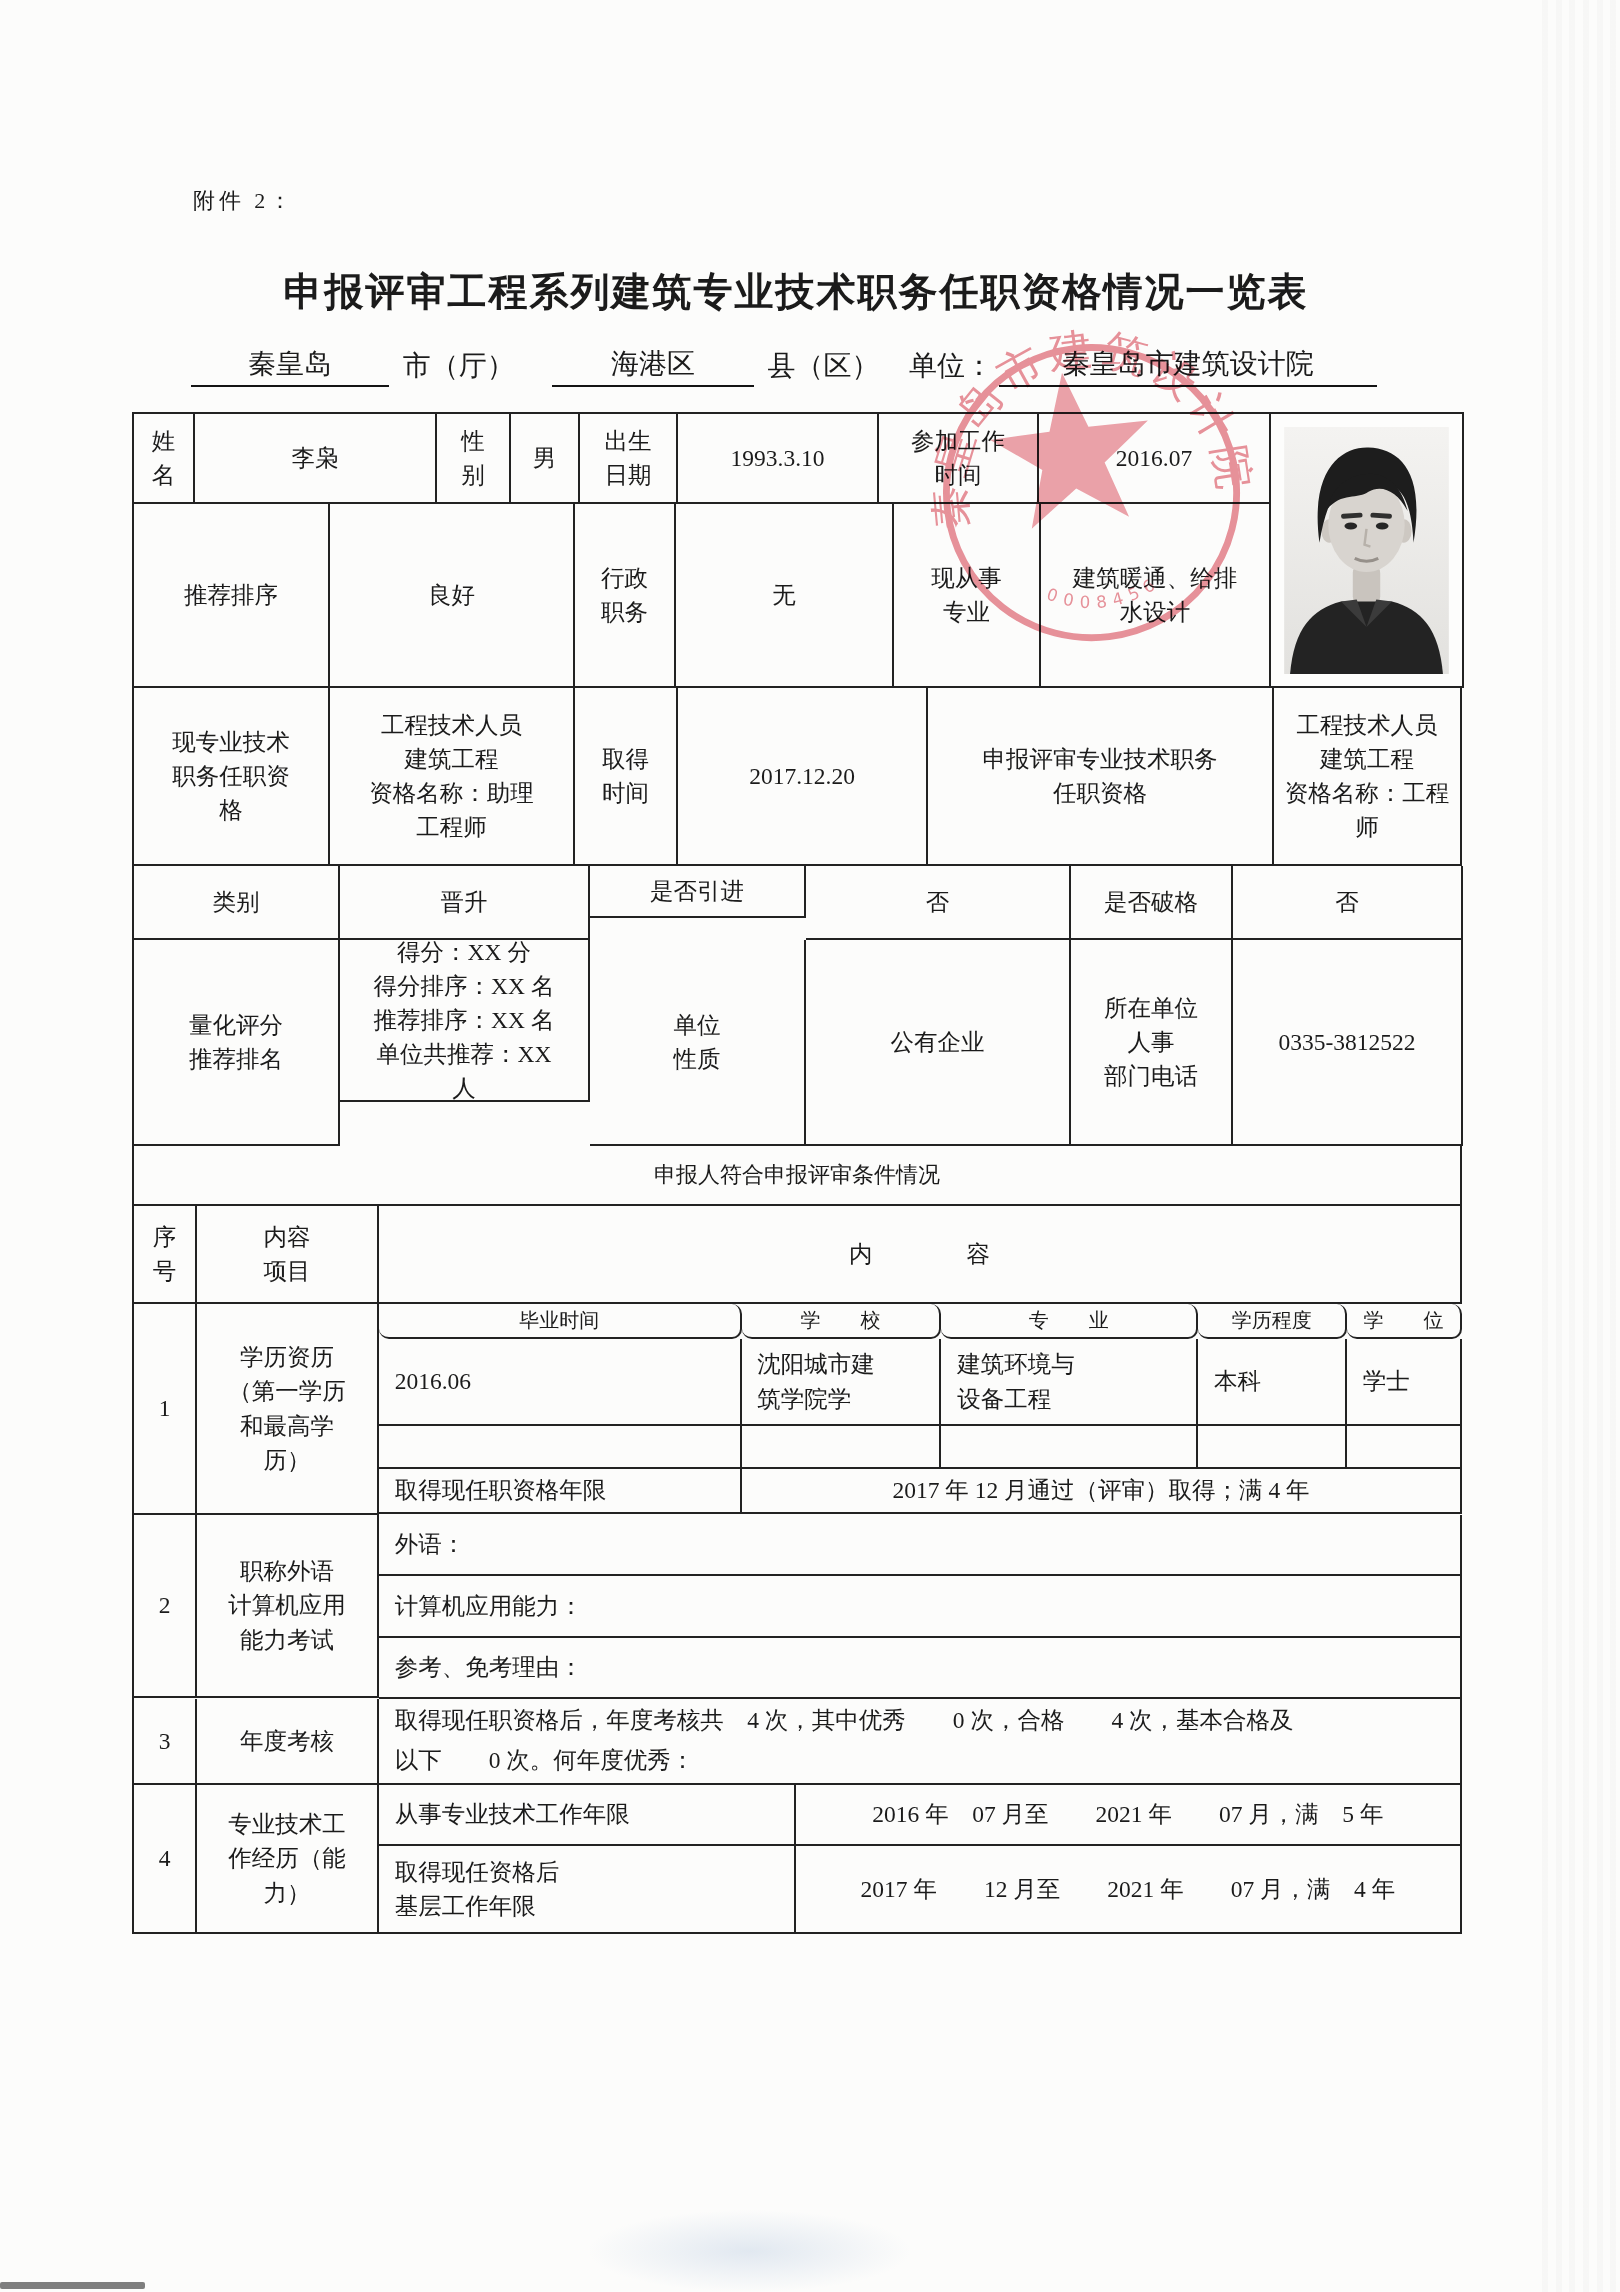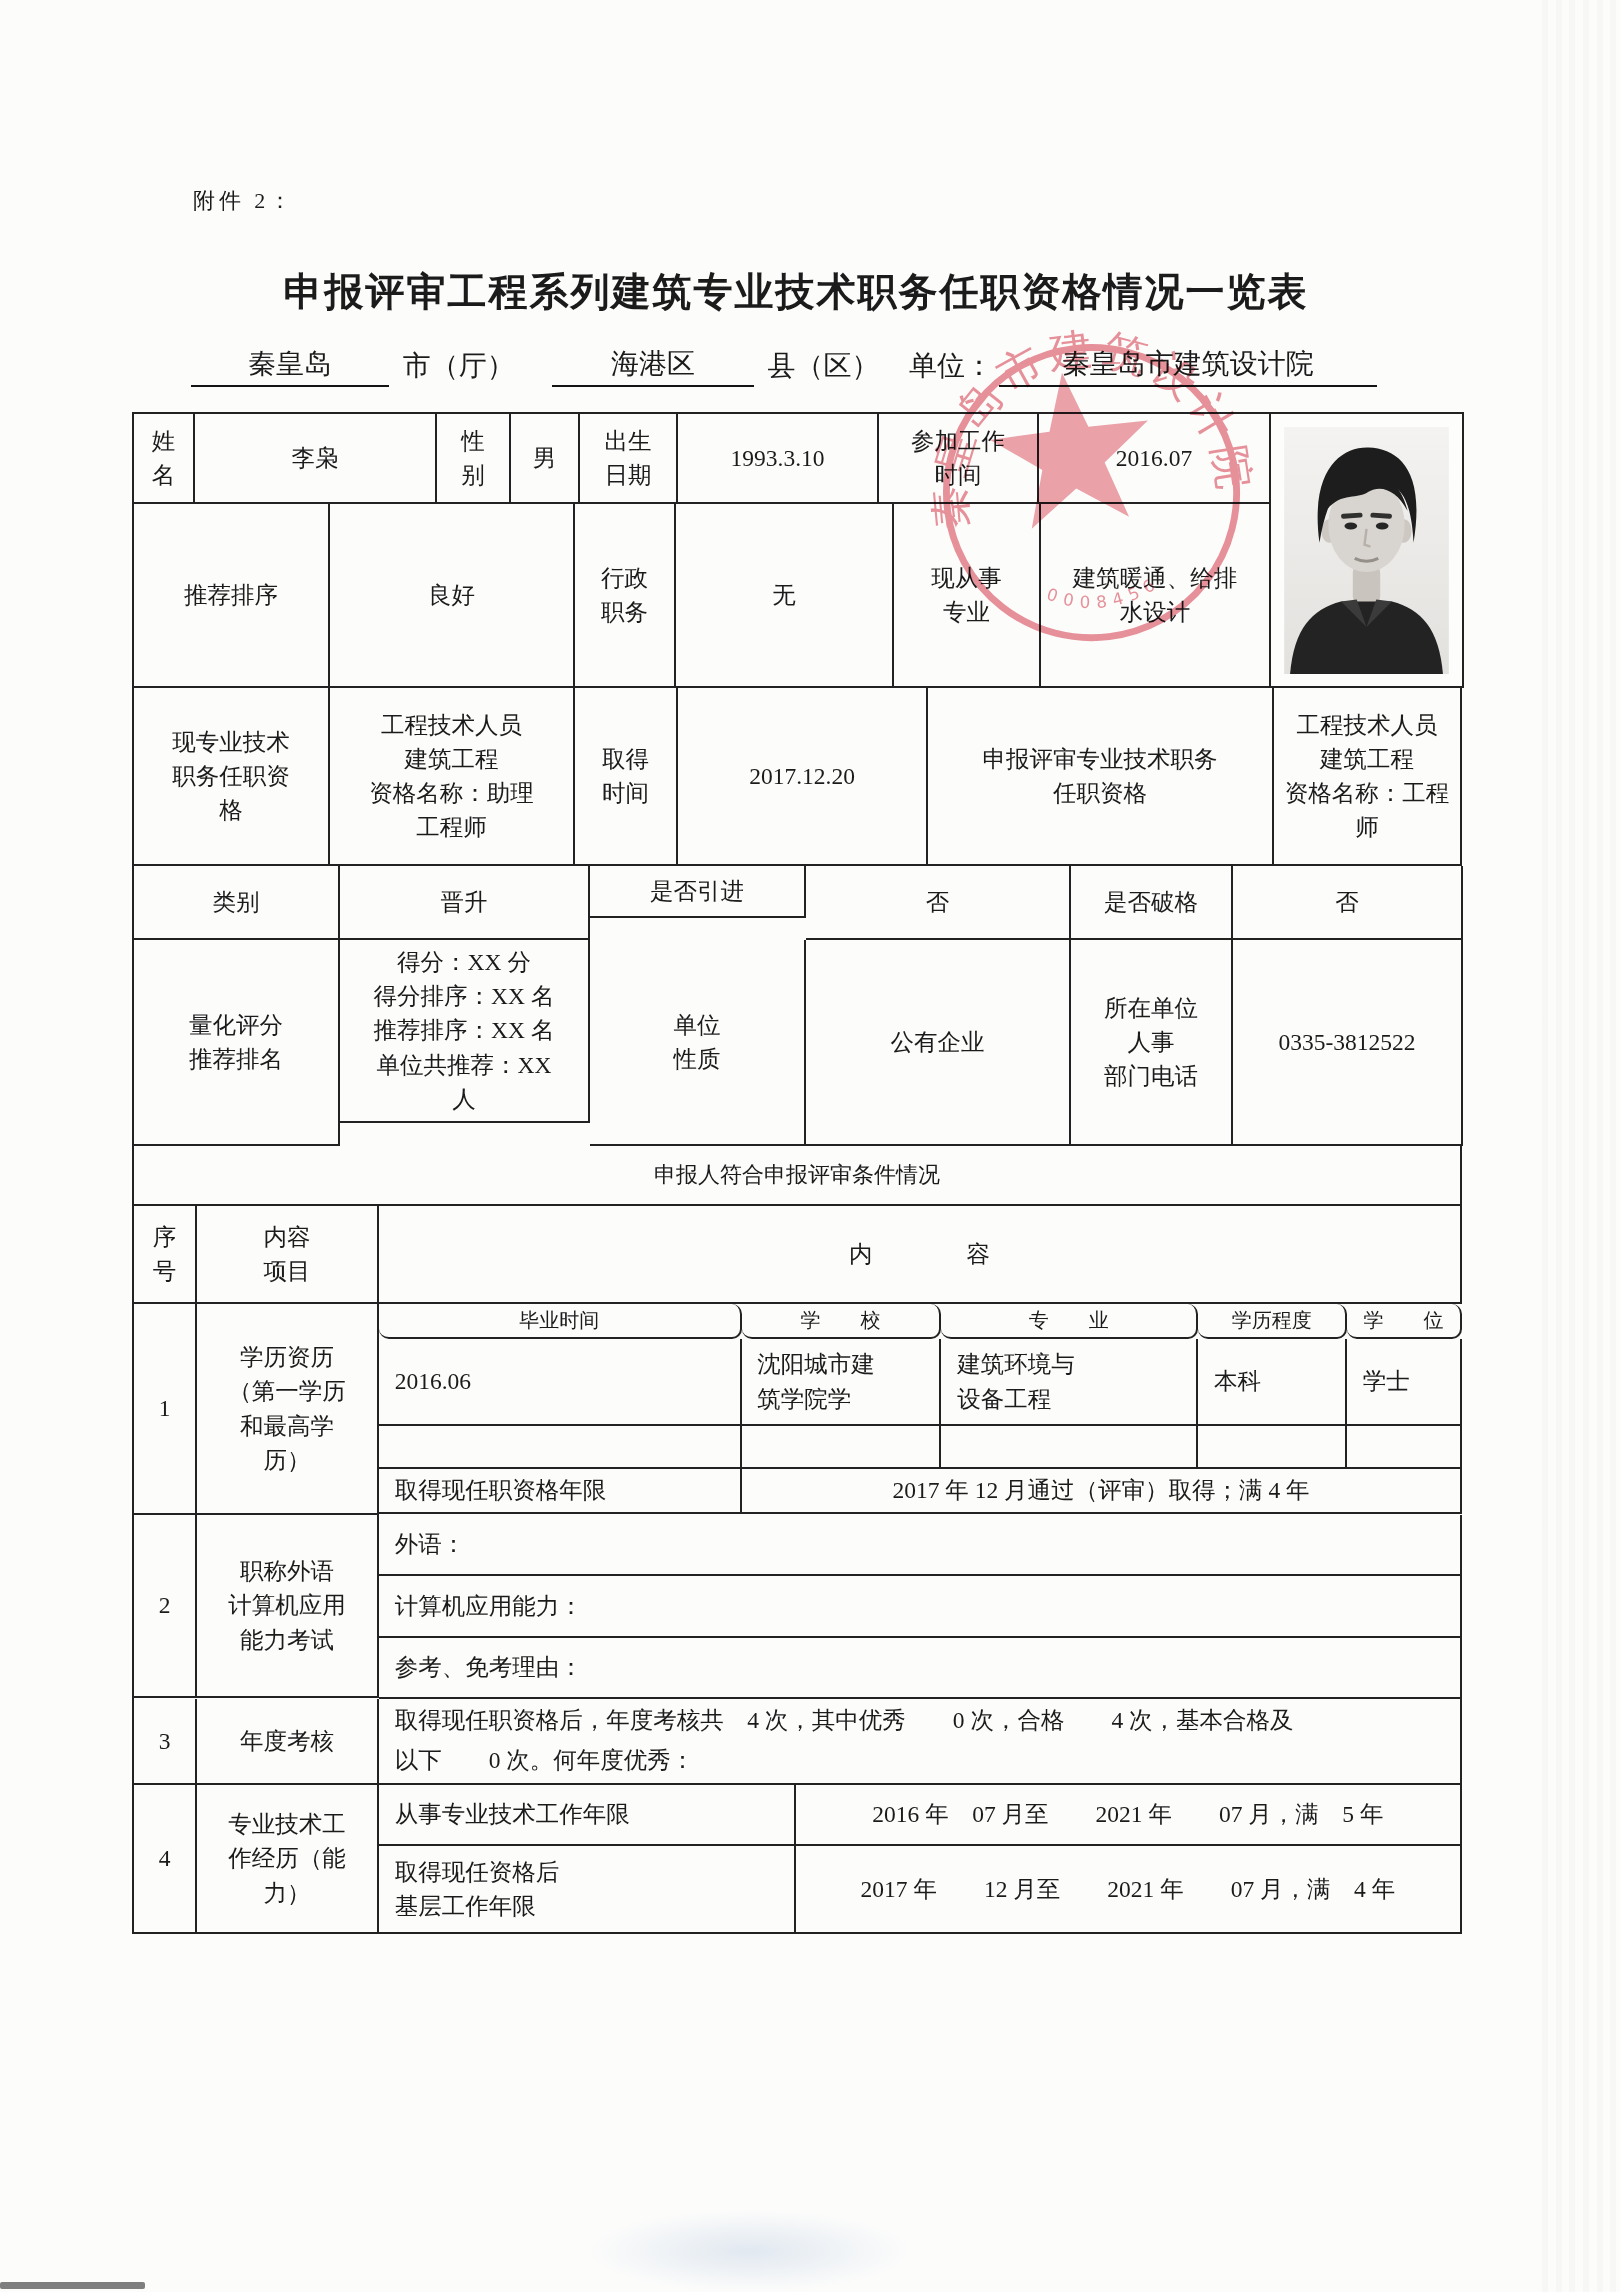--- a/index.html
+++ b/index.html
@@ -146,21 +146,21 @@
       <div class="c" style="width:250px;height:74px">晋升</div>
       <div class="c" style="width:216px;height:52px">是否引进</div>
       <div class="c" style="width:265px;height:74px">否</div>
       <div class="c" style="width:162px;height:74px">是否破格</div>
       <div class="c" style="width:230px;height:74px">否</div>
     </div>
 
     <div class="row" style="height:206px">
       <div class="c hb" style="width:206px;height:206px">量化评分
 推荐排名</div>
-      <div class="c hb" style="width:250px;height:183px">得分：XX 分
+      <div class="c hb" style="width:250px;height:162px">得分：XX 分
 得分排序：XX 名
 推荐排序：XX 名
 单位共推荐：XX
 人</div>
       <div class="c hb" style="width:216px;height:206px">单位
 性质</div>
       <div class="c hb" style="width:265px;height:206px">公有企业</div>
       <div class="c hb" style="width:162px;height:206px">所在单位
 人事
 部门电话</div>

